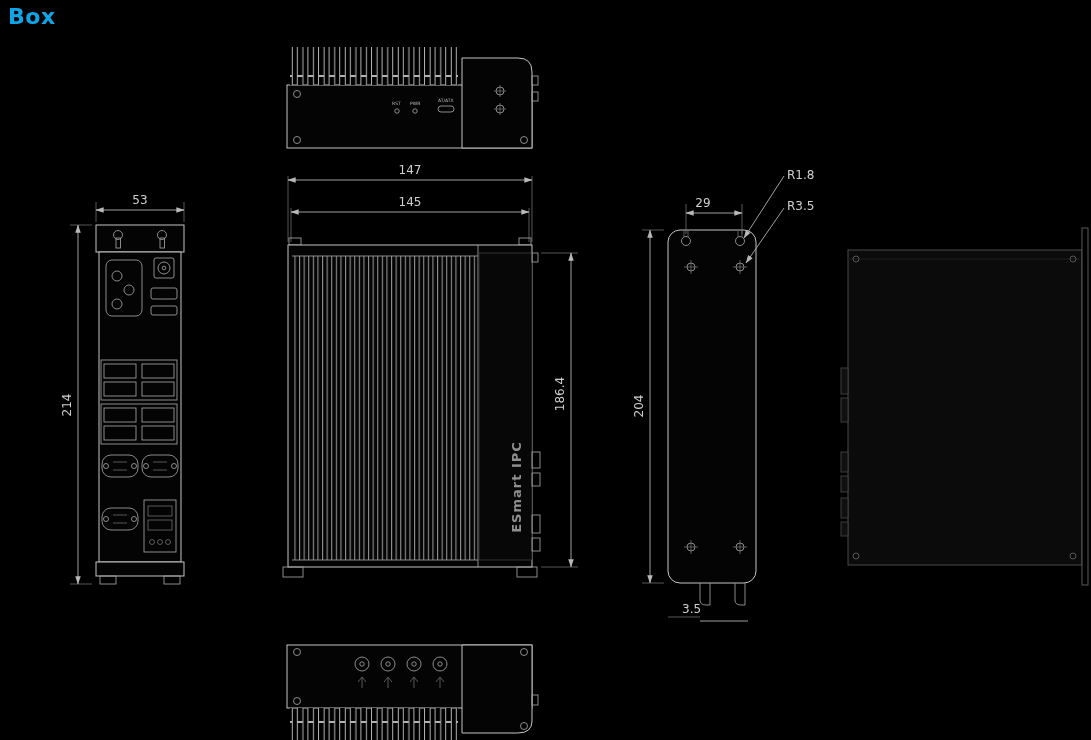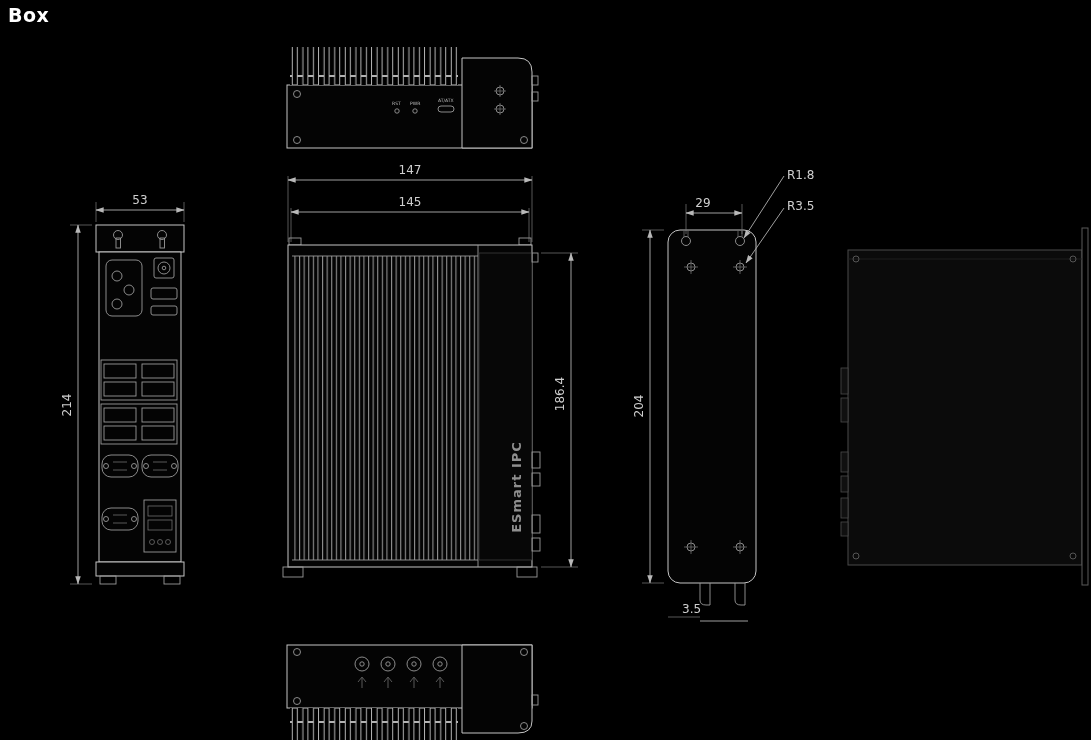--- a/index.html
+++ b/index.html
@@ -1,18 +1,18 @@
 <!DOCTYPE html>
 <html><head>
 <meta charset="utf-8">
 <style>
   html,body{margin:0;padding:0;background:#000;}
   body{width:1091px;height:740px;overflow:hidden;font-family:"DejaVu Sans","Liberation Sans",sans-serif;}
   .stage{position:relative;width:1091px;height:740px;background:#000;}
-  .page-title{position:absolute;left:8px;top:4px;font-size:19px;font-weight:bold;color:#ffffff;letter-spacing:.5px;}
+  .page-title{position:absolute;left:8px;top:4px;font-size:22px;font-weight:bold;color:#0ea5e9;letter-spacing:.5px;}
   svg{position:absolute;left:0;top:0;}
   text{fill:#cfcfcf;font-family:"DejaVu Sans","Liberation Sans",sans-serif;}
   .dim-text{font-size:12px;}
   .tiny-text{font-size:4.5px;fill:#bdbdbd;}
   .brand-text{font-size:13px;font-weight:bold;fill:#8f8f8f;letter-spacing:1px;}
   .outline{stroke:#c4c4c4;stroke-width:1;fill:#040404;}
   .detail{stroke:#9a9a9a;stroke-width:0.9;fill:none;}
   .detail-dim{stroke:#6f6f6f;stroke-width:0.8;fill:none;}
   .dimline{stroke:#b0b0b0;stroke-width:0.9;fill:none;}
   .extline{stroke:#7c7c7c;stroke-width:0.7;fill:none;}

